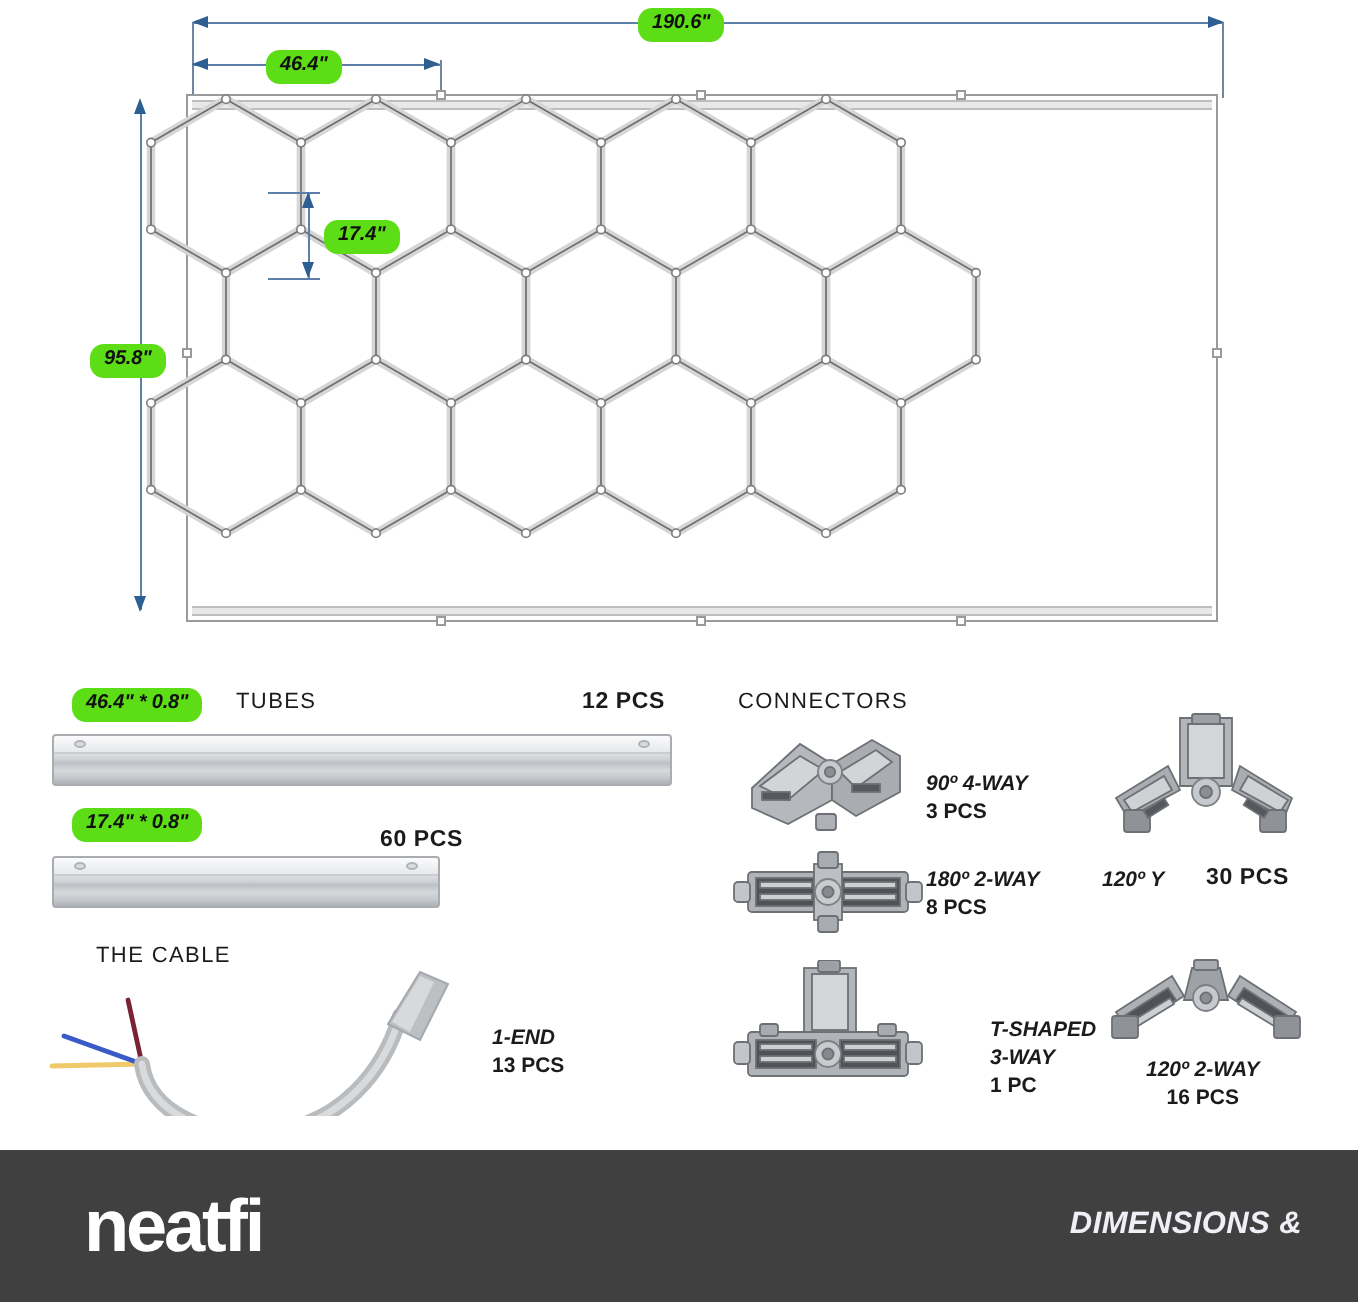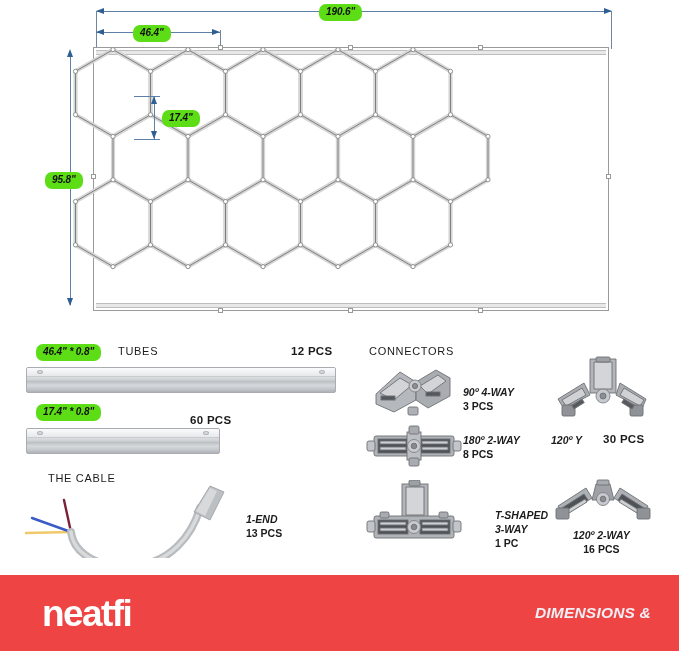--- a/index.html
+++ b/index.html
@@ -153,21 +153,21 @@
   #cablesvg { position: absolute; left: 24px; top: 478px; }
 
   
   .connector { position: absolute; }
 
   
   #footer {
     position: absolute;
     left: 0; bottom: 0;
     width: 679px; height: 76px;
-    background: #ef4444;
+    background: #404040;
   }
   #logo {
     position: absolute;
     left: 42px; top: 50%;
     transform: translateY(-50%);
     color: #ffffff;
     font-size: 37px;
     font-weight: bold;
     letter-spacing: -1.6px;
     line-height: 1;

